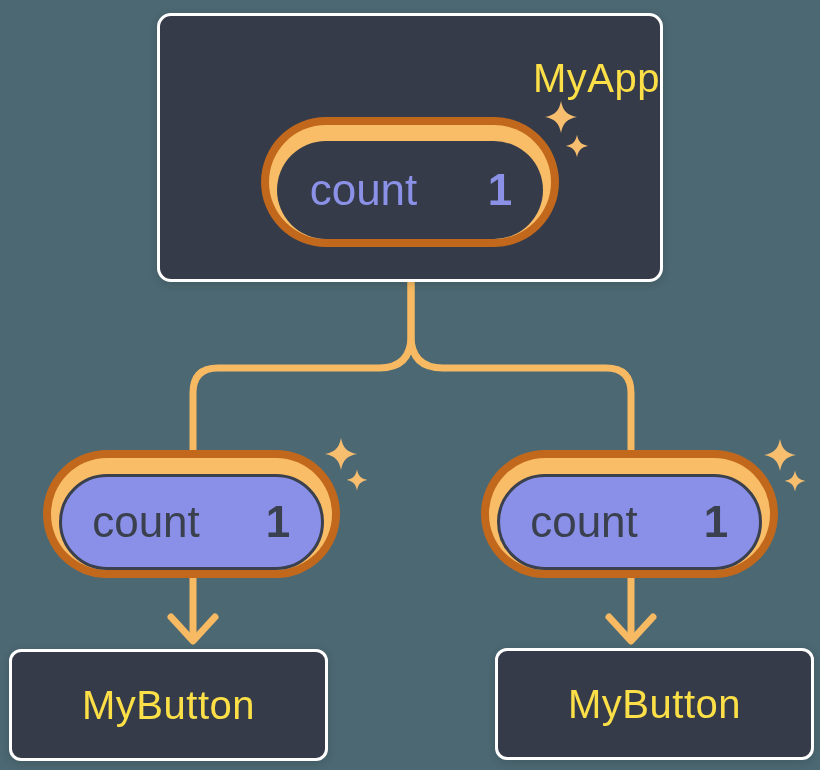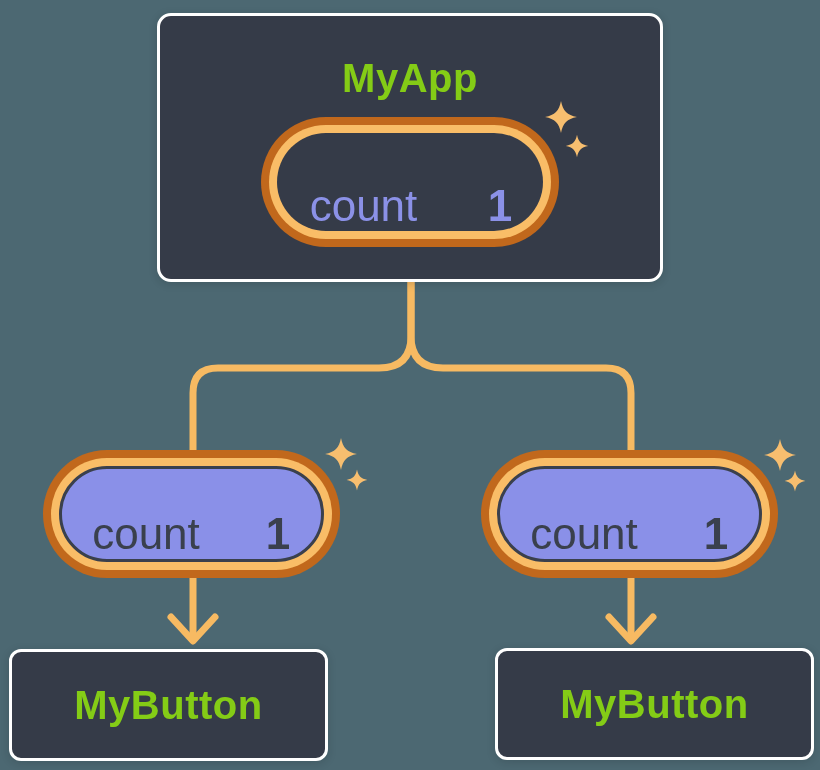--- a/index.html
+++ b/index.html
@@ -14,24 +14,24 @@
   .node{
     position:absolute;
     background:#353B48;
     border:3px solid #FFFFFF;
     border-radius:14px;
     box-sizing:border-box;
     z-index:2;
     box-shadow:0 2px 8px rgba(20,25,35,0.18);
   }
   .node-title{
-    color:#84cc16;
+    color:#fde047;
     font-size:40px;
-    font-weight:700;
-    text-align:center;
+    font-weight:400;
+    text-align:right;
     letter-spacing:0.5px;
   }
   #my-app{left:157px;top:13px;width:506px;height:269px;}
   #my-app .node-title{margin-top:40px;}
   #btn-left{left:9px;top:649px;width:319px;height:112px;border-radius:12px;
     display:flex;align-items:center;justify-content:center;}
   #btn-right{left:495px;top:648px;width:319px;height:112px;border-radius:12px;
     display:flex;align-items:center;justify-content:center;}
   .pill{
     border-radius:999px;
@@ -44,23 +44,24 @@
     border-radius:999px;
     background:#F9BD67;
     padding:8px;
     height:100%;
     box-sizing:border-box;
   }
   .pill-core{
     border-radius:999px;
     height:100%;
     display:flex;
-    align-items:flex-end;
+    align-items:center;
     overflow:hidden;
     box-sizing:border-box;
+    margin-top:8px;
   }
   .pill-cell{
     display:flex;align-items:center;justify-content:center;
     font-size:44px;
   }
   .cell-name{flex:1;font-weight:500;}
   .cell-value{width:86px;font-weight:700;}
   
   #pill-app{width:298px;height:130px;margin:16px auto 0;position:relative;}
   #pill-app .pill-core{background:#353B48;}

